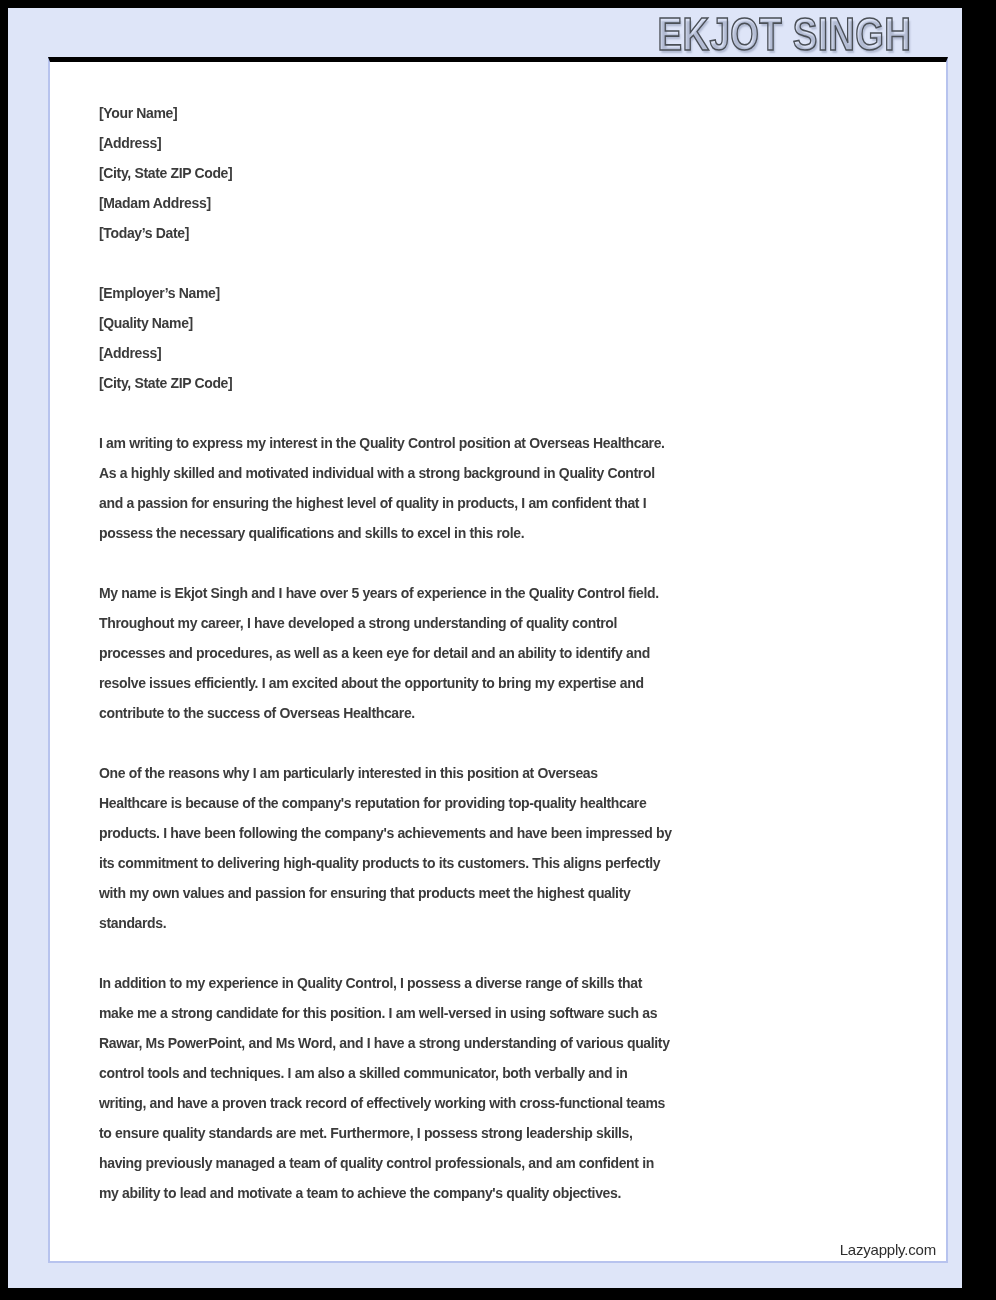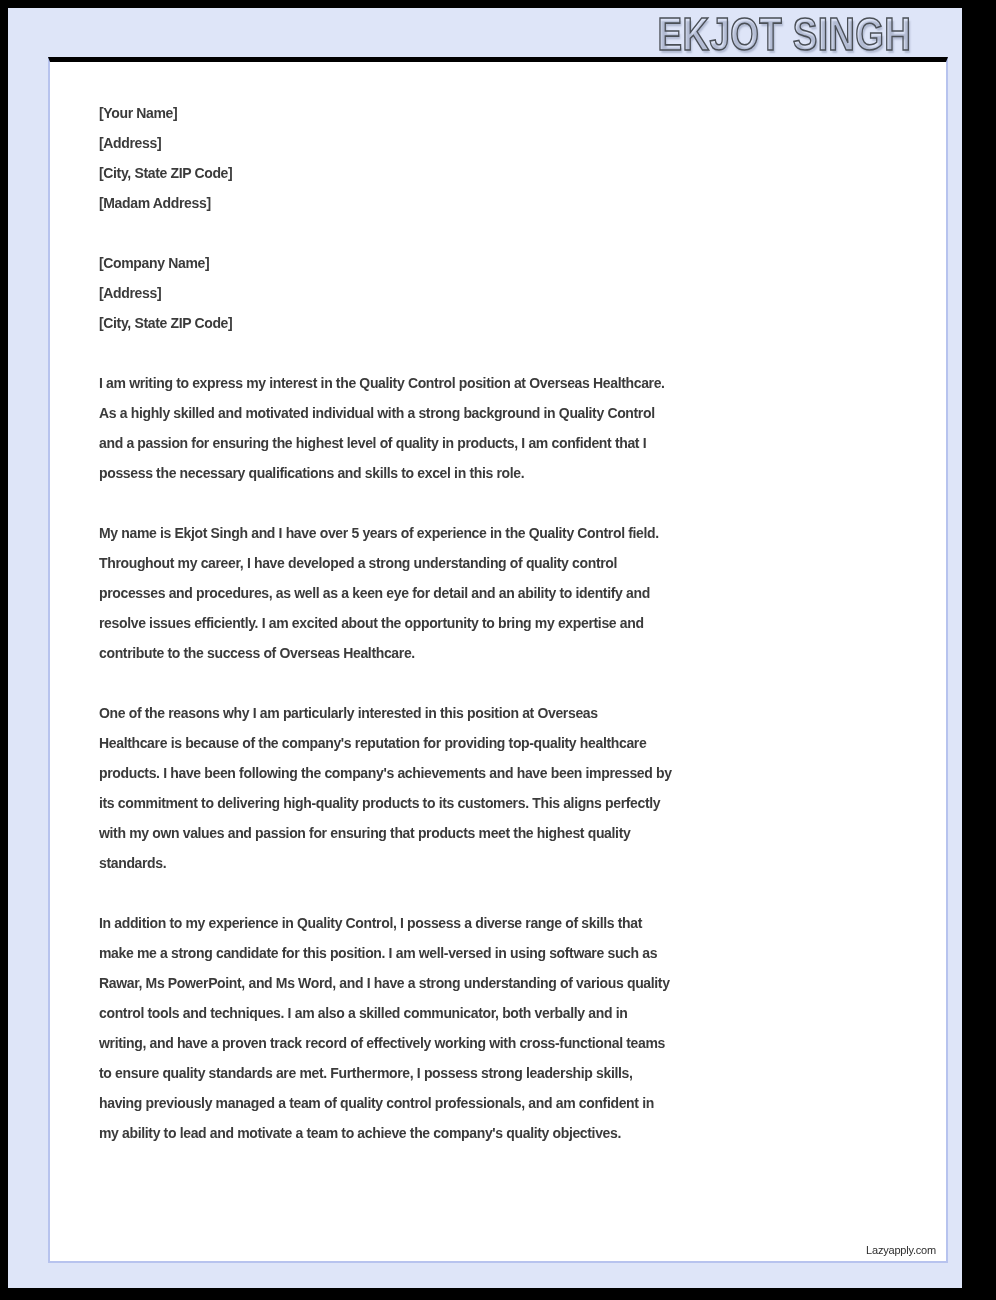--- a/index.html
+++ b/index.html
@@ -56,21 +56,21 @@
     letter-spacing: -0.35px;
     font-weight: bold;
   }
   .block { margin: 0 0 30px 0; }
   .block:last-child { margin-bottom: 8px; }
   .addr-line { height: 30px; }
   .para { white-space: pre-line; }
   .watermark {
     position: absolute;
     right: 10px; bottom: 1px;
-    font-size: 11px;
+    font-size: 15px;
     line-height: 20px;
     letter-spacing: -0.2px;
     color: #2e2e2e;
     background: #ffffff;
     padding-left: 6px;
     margin-left: 25px;
   }
 </style>
 </head>
 <body>
@@ -81,24 +81,26 @@
   <div class="header-name">EKJOT SINGH</div>
 
   <div class="page">
     <div class="page-content">
 
       <div class="block">
         <div class="addr-line">[Your Name]</div>
         <div class="addr-line">[Address]</div>
         <div class="addr-line">[City, State ZIP Code]</div>
         <div class="addr-line">[Madam Address]</div>
+        <div class="addr-line">[Today’s Date]</div>
       </div>
 
       <div class="block">
-        <div class="addr-line">[Company Name]</div>
+        <div class="addr-line">[Employer’s Name]</div>
+        <div class="addr-line">[Quality Name]</div>
         <div class="addr-line">[Address]</div>
         <div class="addr-line">[City, State ZIP Code]</div>
       </div>
 
 
       <div class="block para">I am writing to express my interest in the Quality Control position at Overseas Healthcare.
 As a highly skilled and motivated individual with a strong background in Quality Control
 and a passion for ensuring the highest level of quality in products, I am confident that I
 possess the necessary qualifications and skills to excel in this role.</div>
       <div class="block para">My name is Ekjot Singh and I have over 5 years of experience in the Quality Control field.

